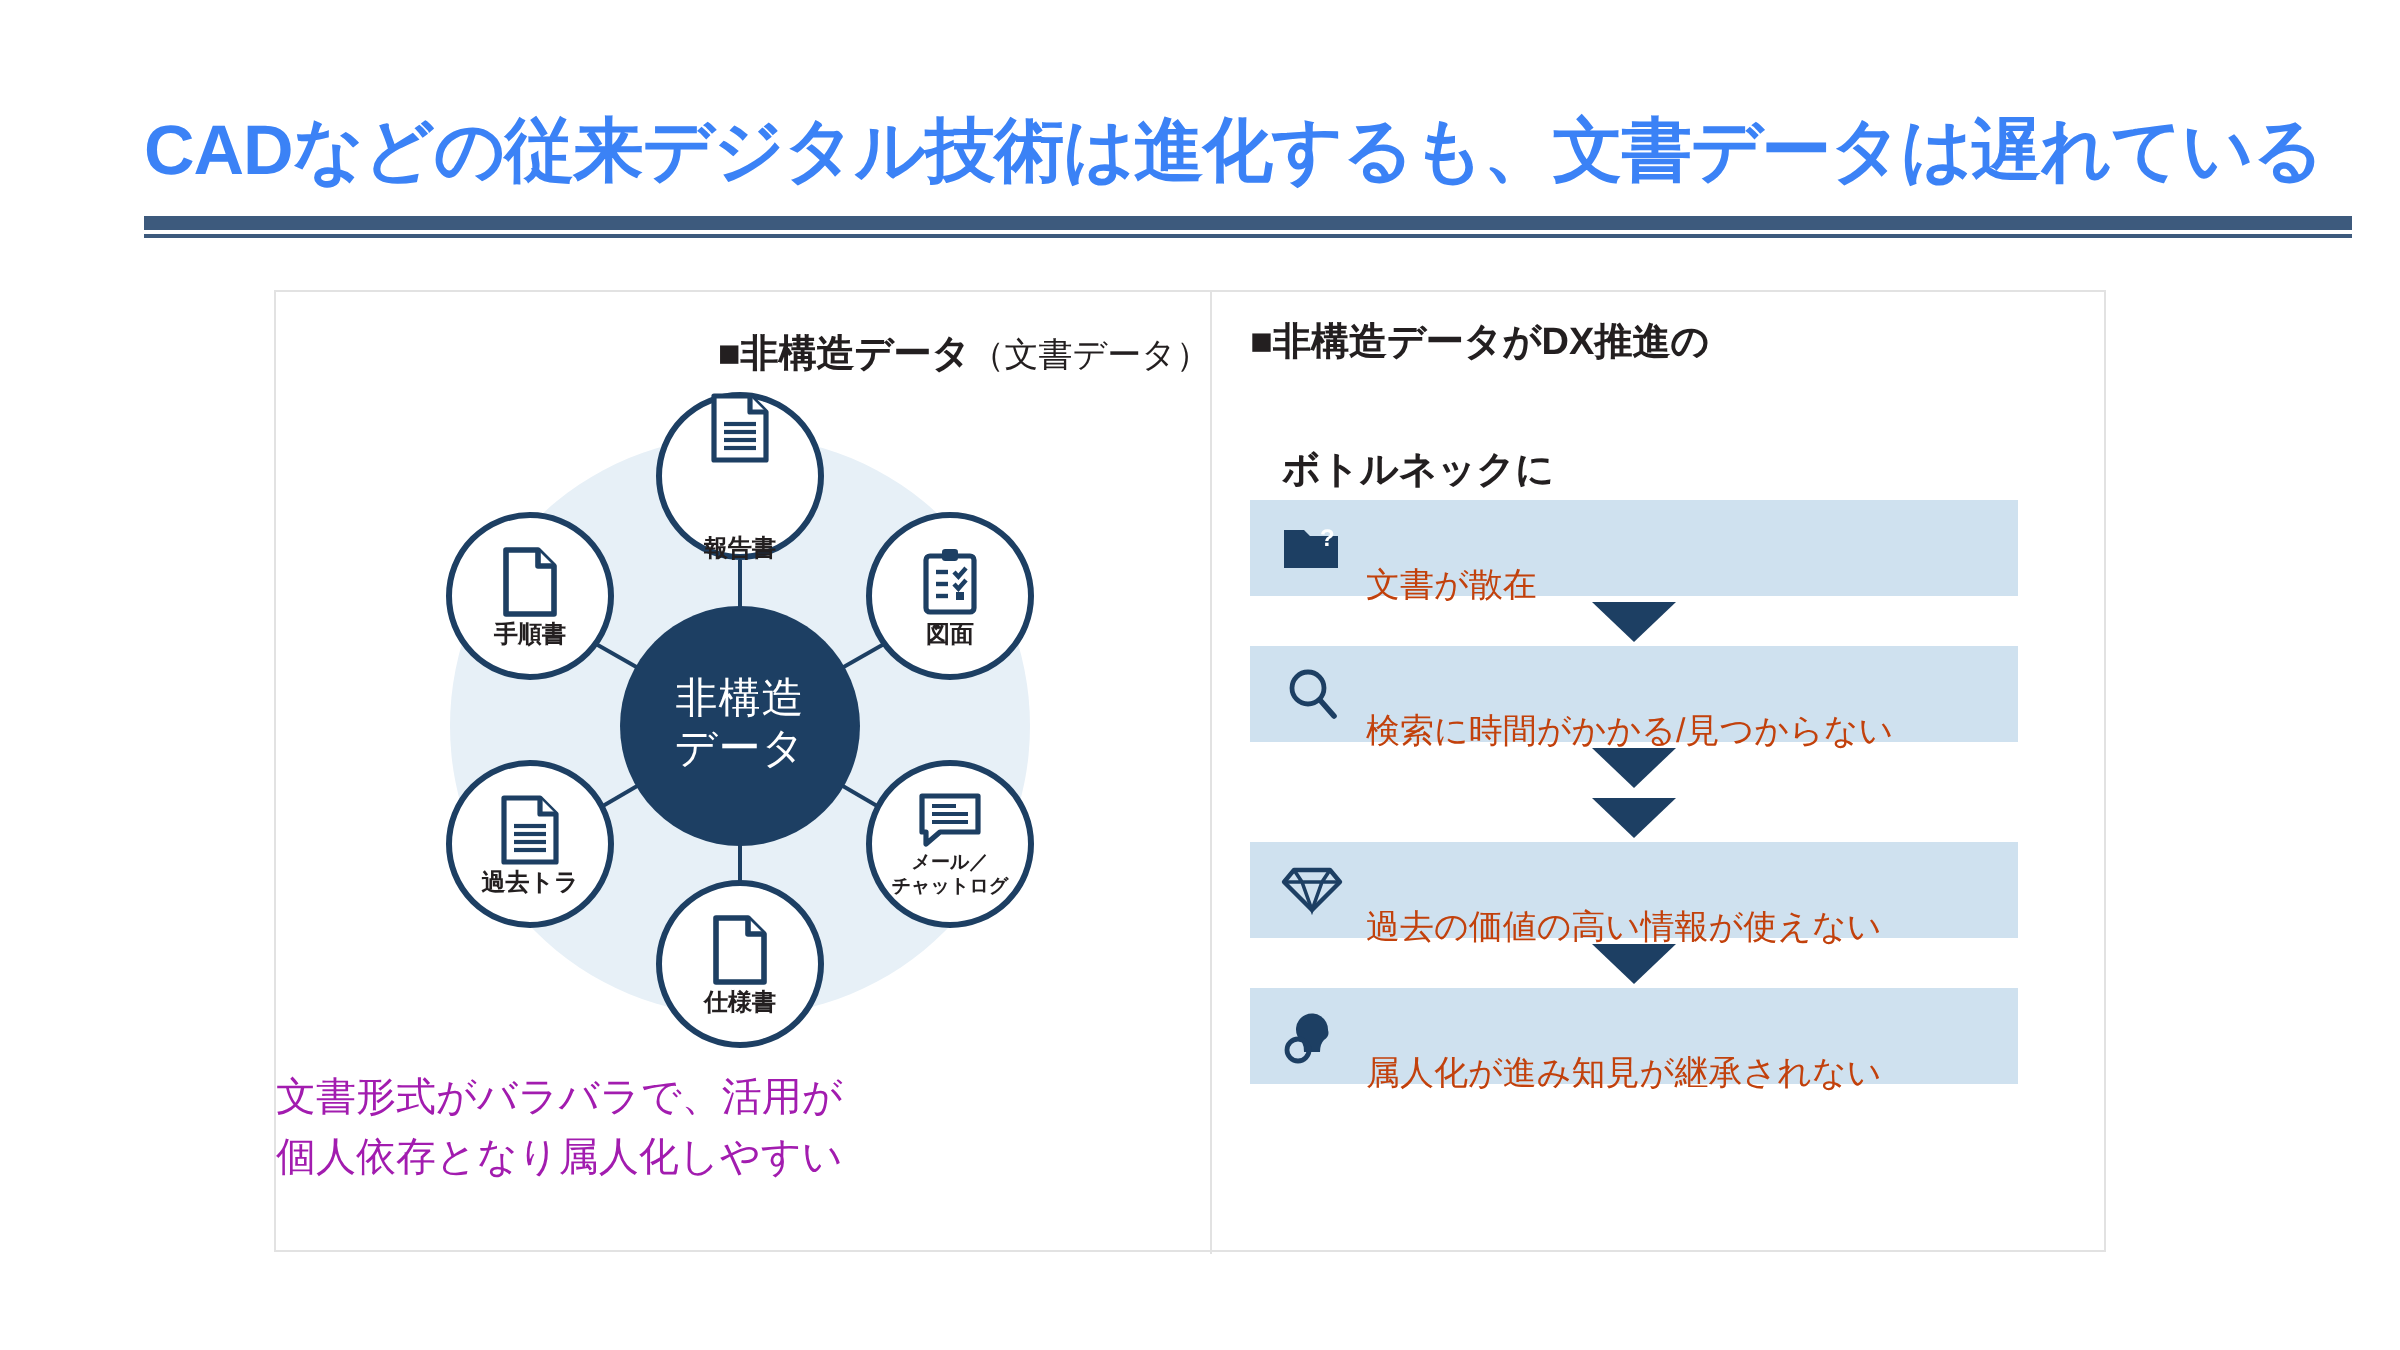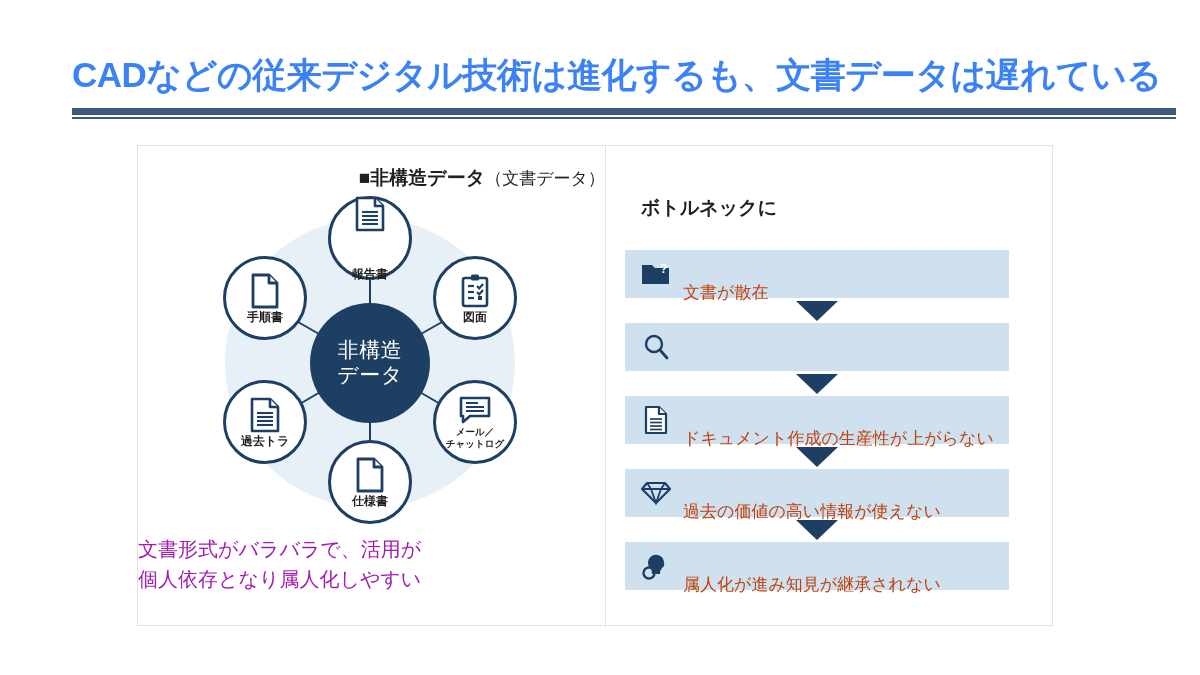--- a/index.html
+++ b/index.html
@@ -366,20 +366,21 @@
 
     <div class="left-caption">
       <div>文書形式がバラバラで、活用が</div>
       <div>個人依存となり属人化しやすい</div>
     </div>
   </div>
 
   <div class="right-col">
 
     <div class="col-heading right-heading">
+      <div>■非構造データがDX推進の</div>
       <div class="line2">ボトルネックに</div>
     </div>
 
     <div class="flow">
 
       <div class="flow-step">
         <span class="step-ico">
           <svg width="30" height="26" viewBox="0 0 30 26">
             <path d="M1 4 h10 l3 3 h14 v16 h-27 z" fill="#1d3f63"></path>
             <text x="19" y="12" font-family="'Liberation Sans',sans-serif" font-size="12" font-weight="bold" fill="#ffffff">?</text>
@@ -391,40 +392,26 @@
           <span class="tri"></span>
         </div>
 
       <div class="flow-step">
         <span class="step-ico">
           <svg width="28" height="28" viewBox="0 0 28 28">
             <circle cx="12" cy="11" r="8" fill="none" stroke="#1d3f63" stroke-width="2.4"></circle>
             <line x1="18" y1="17" x2="25" y2="25" stroke="#1d3f63" stroke-width="2.8" stroke-linecap="round"></line>
           </svg>
         </span>
+        <span class="step-label">検索に時間がかかる/見つからない</span>
       </div>
       <div class="flow-arrow">
           <span class="tri"></span>
         </div>
 
-      <div class="flow-step">
-        <span class="step-ico">
-          <svg width="24" height="30" viewBox="0 0 24 30">
-            <path d="M2 2 h13 l7 7 v19 h-20 z" fill="#ffffff" stroke="#1d3f63" stroke-width="2.2" stroke-linejoin="round"></path>
-            <path d="M15 2 v7 h7" fill="#ffffff" stroke="#1d3f63" stroke-width="2.2" stroke-linejoin="round"></path>
-            <g stroke="#1d3f63" stroke-width="1.7">
-              <line x1="6" y1="14" x2="18" y2="14"></line>
-              <line x1="6" y1="17.5" x2="18" y2="17.5"></line>
-              <line x1="6" y1="21" x2="18" y2="21"></line>
-              <line x1="6" y1="24.5" x2="18" y2="24.5"></line>
-            </g>
-          </svg>
-        </span>
-        <span class="step-label">ドキュメント作成の生産性が上がらない</span>
-      </div>
       <div class="flow-arrow">
           <span class="tri"></span>
         </div>
 
       <div class="flow-step">
         <span class="step-ico">
           <svg width="32" height="26" viewBox="0 0 32 26">
             <path d="M7 3 h18 l5 6 -14 14 -14 -14 z" fill="none" stroke="#1d3f63" stroke-width="2.2" stroke-linejoin="round"></path>
             <path d="M2 9 h28 M7 3 l4 6 -5 0 M25 3 l-4 6 5 0 M11 9 l5 14 5 -14" fill="none" stroke="#1d3f63" stroke-width="1.8"></path>
           </svg>

